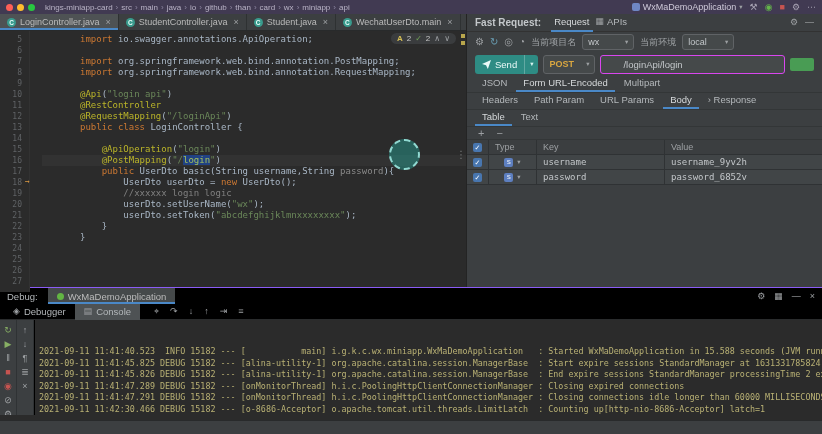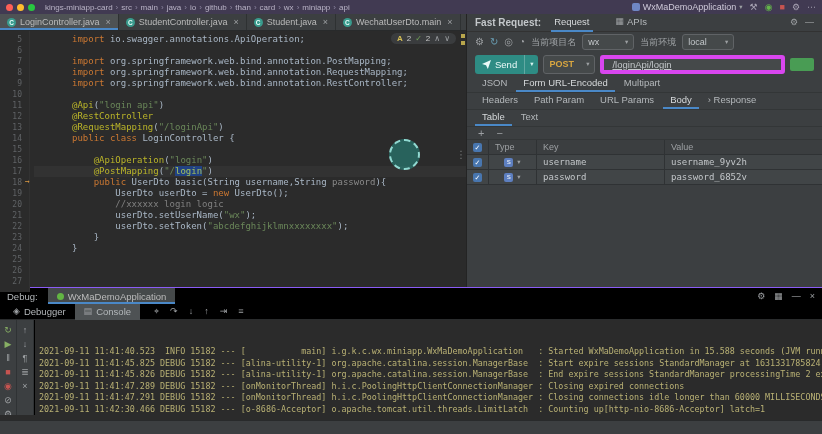--- a/index.html
+++ b/index.html
@@ -28,21 +28,21 @@
   .ftab { display:flex; align-items:center; gap:4px; padding:0 7px; font-size:9px; color:#bbbbbb;
           border-right:1px solid #2e3132; height:100%; white-space:nowrap; }
   .ftab.active { background:#4e5254; box-shadow:inset 0 -2px 0 #4a88c7; }
   .cicon { width:9px; height:9px; border-radius:50%; background:#399b8d; color:#eafffb;
            font-size:6.5px; line-height:9px; text-align:center; font-weight:bold; flex:0 0 auto; }
   .ftab-close { color:#9da0a3; font-size:9px; margin-left:2px; }
 
   
   .editor { position:absolute; top:31px; left:0; width:466px; height:261px; background:#2b2b2b;
             overflow:hidden; font-family:"DejaVu Sans Mono", monospace; }
-  .code { position:absolute; left:4px; right:0; top:0; padding-top:3px;padding-left:30px; }
+  .code { position:absolute; left:12px; right:0; top:0; padding-top:3px;padding-left:30px; }
   .cline { height:11px; line-height:11px; font-size:9px; white-space:pre; padding-left:38px; color:#a9b7c6; }
   .cline.caret { background:#323232; }
   .tok-kw{color:#cc7832;} .tok-ann{color:#bbb529;} .tok-str{color:#6a8759;}
   .tok-strsel{color:#a5c25c; background:#214283;} .tok-com{color:#808080;}
   .tok-pl{color:#a9b7c6;} .tok-dim{color:#8a8a8a;}
   .gutter { position:absolute; left:0; top:0; bottom:0; width:30px; background:#2b2b2b;
             border-right:1px solid #323232; padding-top:3px; z-index:2; }
   .gline { height:11px; font-size:8px; color:#606366; text-align:right; padding-right:7px; line-height:11px; }
   .gutter-marker { position:absolute; left:25px; top:146px; color:#dd9a43; font-size:8px; z-index:3; }
   .inspect { position:absolute; top:2px; right:10px; display:flex; gap:4px; align-items:center;
@@ -73,22 +73,22 @@
            border:1px solid #606366; border-radius:3px; height:16px; padding:0 5px;
            font-size:9px; color:#c3c7ca; min-width:52px; justify-content:space-between; }
   .fr-sendrow { height:24px; display:flex; align-items:center; gap:5px; padding:0 8px; }
   .send-btn { display:flex; align-items:center; height:19px; background:#2e8c84; border-radius:3px;
               color:#eafaf8; font-size:9.5px; flex:0 0 auto; }
   .send-main { display:flex; align-items:center; gap:4px; padding:0 7px; }
   .send-sep { width:1px; height:19px; background:rgba(255,255,255,.25); }
   .send-caret { padding:0 5px; font-size:6.5px; color:#d8f3ef; }
   .method-combo { height:19px; }
   .method-txt { color:#d9a640; font-weight:bold; }
-  .url-input { flex:1; height:19px; background:#45494a; border:4px solid #d946ef; border-radius:3px;
-               display:flex; align-items:center; padding:0 8px; color:#c3c7ca; font-size:9.5px;text-decoration:underline; }
+  .url-input { flex:1; height:19px; background:#45494a; border:1px solid #d946ef; border-radius:3px;
+               display:flex; align-items:center; padding:0 22px; color:#c3c7ca; font-size:9.5px; }
   .ok-badge { width:24px; height:13px; background:#499c54; border-radius:2px; flex:0 0 auto; }
   .tabrow { display:flex; align-items:flex-end; height:17px; padding:0 8px; gap:2px;
             border-bottom:1px solid #333637; }
   .tabrow .t { padding:1px 7px 2px; font-size:9.5px; color:#b4b8bb; border-bottom:2px solid transparent;
                white-space:nowrap; display:inline-flex; gap:3px; align-items:center; }
   .tabrow .t.active { border-bottom-color:#4a88c7; color:#d6d9db; }
   .fr-plusminus { height:13px; display:flex; gap:12px; align-items:center; padding:0 11px;
                   color:#9da0a3; font-size:11px; border-bottom:1px solid #333637; }
   .fr-table { width:100%; }
   .tr { display:grid; grid-template-columns:22px 48px 128px 1fr; height:15px;
@@ -212,21 +212,20 @@
         <span class="cicon">C</span>
       </div>
     </div>
 
   <div class="editor">
     <div class="code">
         <div class="cline"><span class="tok-kw">import </span><span class="tok-pl">io.swagger.annotations.ApiOperation;</span></div>
         <div class="cline"></div>
         <div class="cline"><span class="tok-kw">import </span><span class="tok-pl">org.springframework.web.bind.annotation.PostMapping;</span></div>
         <div class="cline"><span class="tok-kw">import </span><span class="tok-pl">org.springframework.web.bind.annotation.RequestMapping;</span></div>
-        <div class="cline"><span class="tok-kw">import </span><span class="tok-pl">org.springframework.web.bind.annotation.RestController;</span></div>
         <div class="cline"></div>
         <div class="cline"><span class="tok-ann">@Api</span><span class="tok-pl">(</span><span class="tok-str">"login api"</span><span class="tok-pl">)</span></div>
         <div class="cline"><span class="tok-ann">@RestController</span></div>
         <div class="cline"><span class="tok-ann">@RequestMapping</span><span class="tok-pl">(</span><span class="tok-str">"/loginApi"</span><span class="tok-pl">)</span></div>
         <div class="cline"><span class="tok-kw">public class </span><span class="tok-pl">LoginController {</span></div>
         <div class="cline"></div>
         <div class="cline"><span class="tok-ann">    @ApiOperation</span><span class="tok-pl">(</span><span class="tok-str">"login"</span><span class="tok-pl">)</span></div>
         <div class="cline caret"><span class="tok-ann">    @PostMapping</span><span class="tok-pl">(</span><span class="tok-str">"/</span><span class="tok-strsel">login</span><span class="tok-str">"</span><span class="tok-pl">)</span></div>
         <div class="cline"><span class="tok-kw">    public </span><span class="tok-pl">UserDto basic(String username,String </span><span class="tok-dim">password</span><span class="tok-pl">){</span></div>
         <div class="cline"><span class="tok-pl">        UserDto userDto = </span><span class="tok-kw">new </span><span class="tok-pl">UserDto();</span></div>
@@ -274,21 +273,21 @@
     </div>
     <div class="stripe s1"></div>
     <div class="stripe s2"></div>
     <div class="touch"></div>
     <div class="grip">⋮</div>
   </div>
 
   <div class="rpanel">
     <div class="fr-header">
       <span class="fr-title">Fast Request:</span>
-      <span class="fr-header" style="border:none;gap:20px;padding:0">
+      <span class="fr-header" style="border:none;gap:0;padding:0">
           <span class="fr-tab active">
             <span>Request</span>
           </span>
           <span class="fr-tab">
             <span class="ic">▦</span>
             <span>APIs</span>
           </span>
         </span>
       <span class="fr-header-right">
           <span class="ic">⚙</span>

